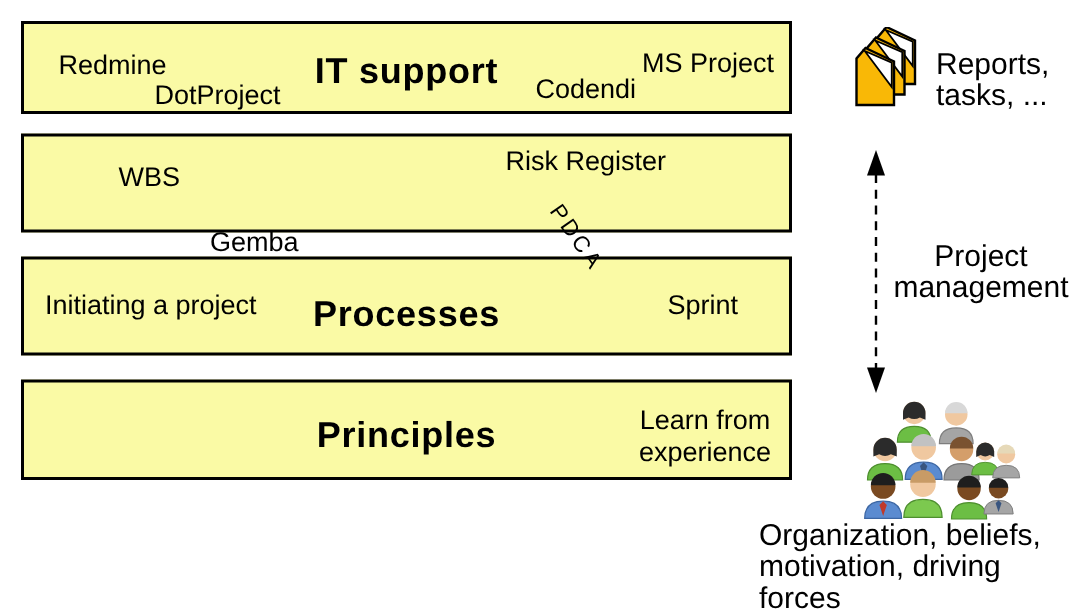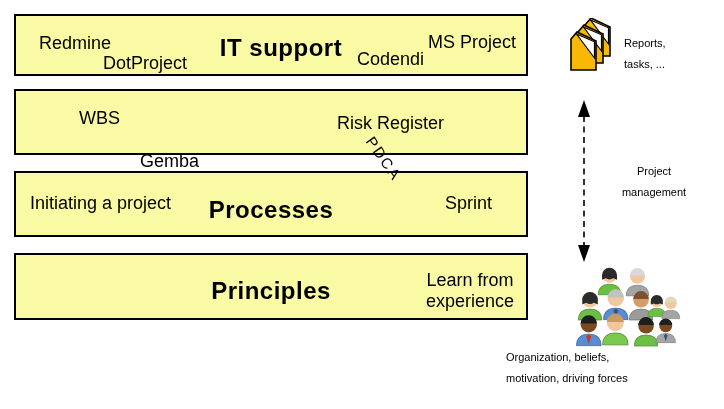--- a/index.html
+++ b/index.html
@@ -15,41 +15,41 @@
     position:absolute;left:0;width:100%;text-align:center;
     font-size:24px;font-weight:bold;letter-spacing:0.5px;white-space:nowrap;
   }
   .term{position:absolute;font-size:18px;white-space:nowrap;}
   .multiline{white-space:pre-line;}
   .pdca{
     position:absolute;left:358px;top:150px;width:52px;text-align:center;
     font-size:15px;letter-spacing:2px;transform:rotate(55deg);transform-origin:50% 50%;
     z-index:5;white-space:nowrap;
   }
-  .caption{position:absolute;font-size:11px;line-height:21px;}
+  .caption{position:absolute;font-size:20px;line-height:21px;}
   .centered{text-align:center;}
   svg{position:absolute;display:block;}
 </style>
 </head>
 <body>
 
 <div class="canvas">
 
   <div class="bar" style="top:14px;height:62px;">
-    <span class="bar-title" style="top:18px;padding-left:10px;">IT support</span>
+    <span class="bar-title" style="top:18px;">IT support</span>
     <span class="term" style="left:23px;top:17px;">Redmine</span>
     <span class="term" style="left:412px;top:16px;">MS Project</span>
     <span class="term" style="left:87px;top:37px;">DotProject</span>
     <span class="term" style="left:341px;top:33px;text-align:center;">Codendi</span>
   </div>
 
   <div class="bar" style="top:89px;height:66px;">
     <span class="term" style="left:63px;top:17px;">WBS</span>
     <span class="term" style="left:124px;top:32px;margin-top:28px;">Gemba</span>
-    <span class="term" style="left:321px;top:22px;">Risk Register</span>
+    <span class="term" style="left:321px;top:6px;">Risk Register</span>
   </div>
 
   <span class="pdca">PDCA</span>
 
   <div class="bar" style="top:171px;height:66px;">
     <span class="bar-title" style="top:23px;">Processes</span>
     <span class="term" style="left:14px;top:20px;">Initiating a project</span>
     <span class="term" style="left:429px;top:20px;">Sprint</span>
   </div>
 

